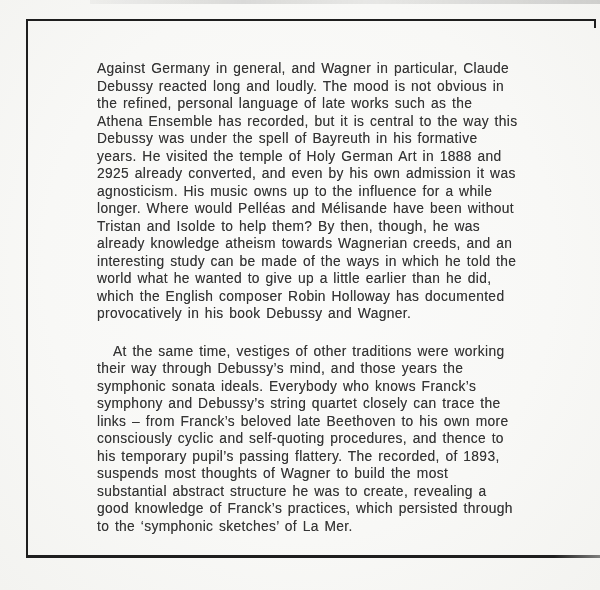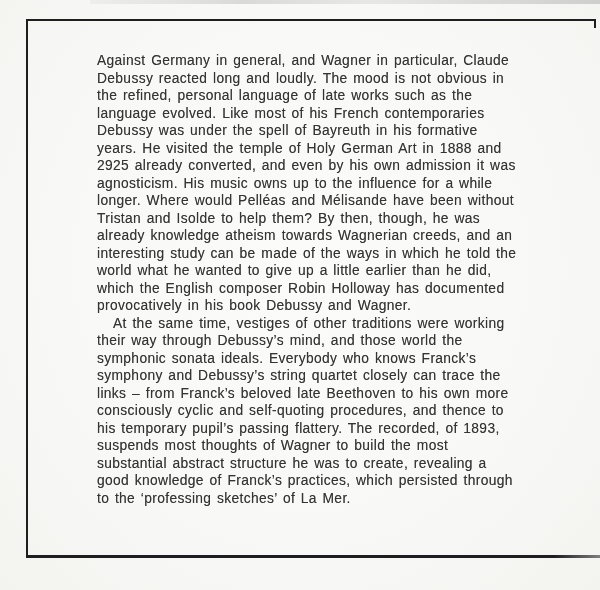--- a/index.html
+++ b/index.html
@@ -56,68 +56,69 @@
     position: absolute;
     left: 594px;
     top: 19px;
     width: 2px;
     height: 9px;
     background: var(--frame, #1e1e1e);
   }
   .text-block {
     position: absolute;
     left: 97px;
-    top: 52px;
+    top: 60px;
     width: 460px;
     color: var(--ink, #343434);
     font-size: 13.8px;
     line-height: 17.5px;
     letter-spacing: 0.35px;
     word-spacing: 1.5px;
     text-shadow: 0 0 0.5px rgba(70,70,70,0.55);
   }
   .line {
     white-space: nowrap;
     height: 17.5px;
   }
   .line.indent {
     padding-left: 16px;
+    margin-top: 20px;
   }
   .italic {
   }
 </style>
 </head>
 <body>
 
 <div class="scan-page">
   <div class="top-smudge"></div>
   <div class="frame"></div>
   <div class="frame-right-tick"></div>
   <div class="frame-bottom"></div>
   <div class="text-block">
       <div class="line"><span>Against Germany in general, and Wagner in particular, Claude</span></div>
       <div class="line"><span>Debussy reacted long and loudly. The mood is not obvious in</span></div>
       <div class="line"><span>the refined, personal language of late works such as the</span></div>
-      <div class="line"><span>language evolved. Like most of his French contemporaries</span></div>
+      <div class="line"><span>Athena Ensemble has recorded, but it is central to the way this</span></div>
       <div class="line"><span>Debussy was under the spell of Bayreuth in his formative</span></div>
       <div class="line"><span>years. He visited the temple of Holy German Art in 1888 and</span></div>
       <div class="line"><span>2925 already converted, and even by his own admission it was</span></div>
       <div class="line"><span>agnosticism. His music owns up to the influence for a while</span></div>
       <div class="line"><span>longer. Where would Pelléas and Mélisande have been without</span></div>
       <div class="line"><span>Tristan and Isolde to help them? By then, though, he was</span></div>
       <div class="line"><span>already knowledge atheism towards Wagnerian creeds, and an</span></div>
       <div class="line"><span>interesting study can be made of the ways in which he told the</span></div>
       <div class="line"><span>world what he wanted to give up a little earlier than he did,</span></div>
       <div class="line"><span>which the English composer Robin Holloway has documented</span></div>
       <div class="line"><span>provocatively in his book </span><span class="italic">Debussy and Wagner</span><span>.</span></div>
       <div class="line indent"><span>At the same time, vestiges of other traditions were working</span></div>
-      <div class="line"><span>their way through Debussy’s mind, and those world the</span></div>
+      <div class="line"><span>their way through Debussy’s mind, and those years the</span></div>
       <div class="line"><span>symphonic sonata ideals. Everybody who knows Franck’s</span></div>
       <div class="line"><span>symphony and Debussy’s string quartet closely can trace the</span></div>
       <div class="line"><span>links – from Franck’s beloved late Beethoven to his own more</span></div>
       <div class="line"><span>consciously cyclic and self-quoting procedures, and thence to</span></div>
       <div class="line"><span>his temporary pupil’s passing flattery. The recorded, of 1893,</span></div>
       <div class="line"><span>suspends most thoughts of Wagner to build the most</span></div>
       <div class="line"><span>substantial abstract structure he was to create, revealing a</span></div>
       <div class="line"><span>good knowledge of Franck’s practices, which persisted through</span></div>
-      <div class="line"><span>to the ‘professing sketches’ of </span><span class="italic">La Mer</span><span>.</span></div>
+      <div class="line"><span>to the ‘symphonic sketches’ of </span><span class="italic">La Mer</span><span>.</span></div>
     </div>
 </div>
 
 </body></html>

